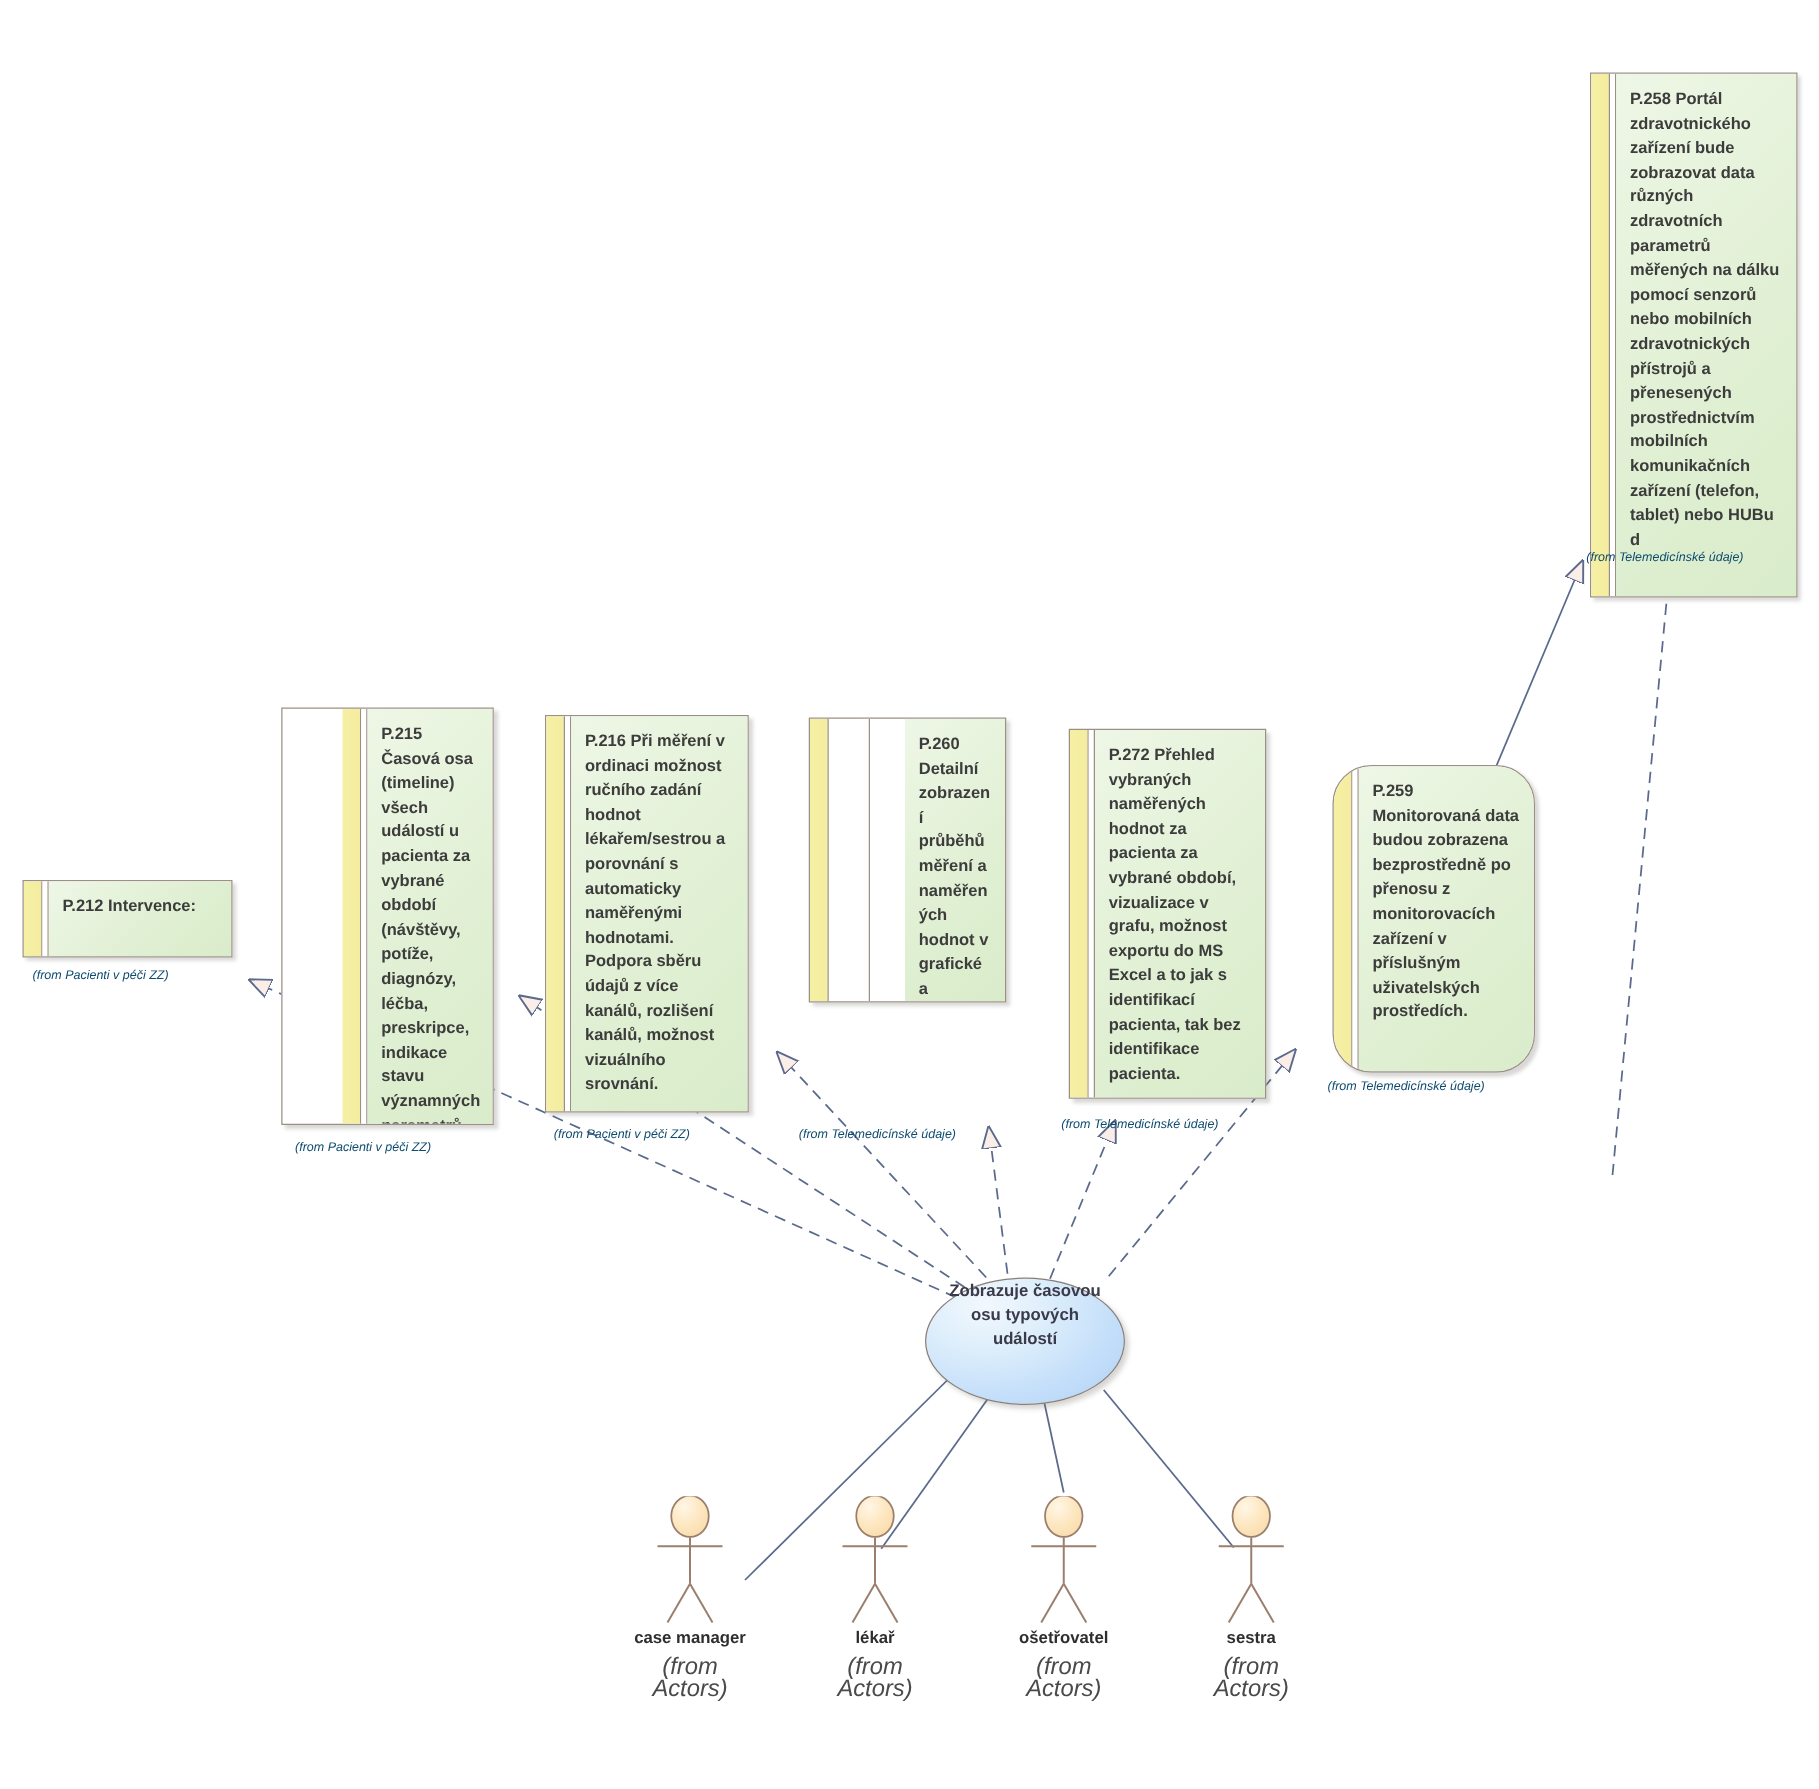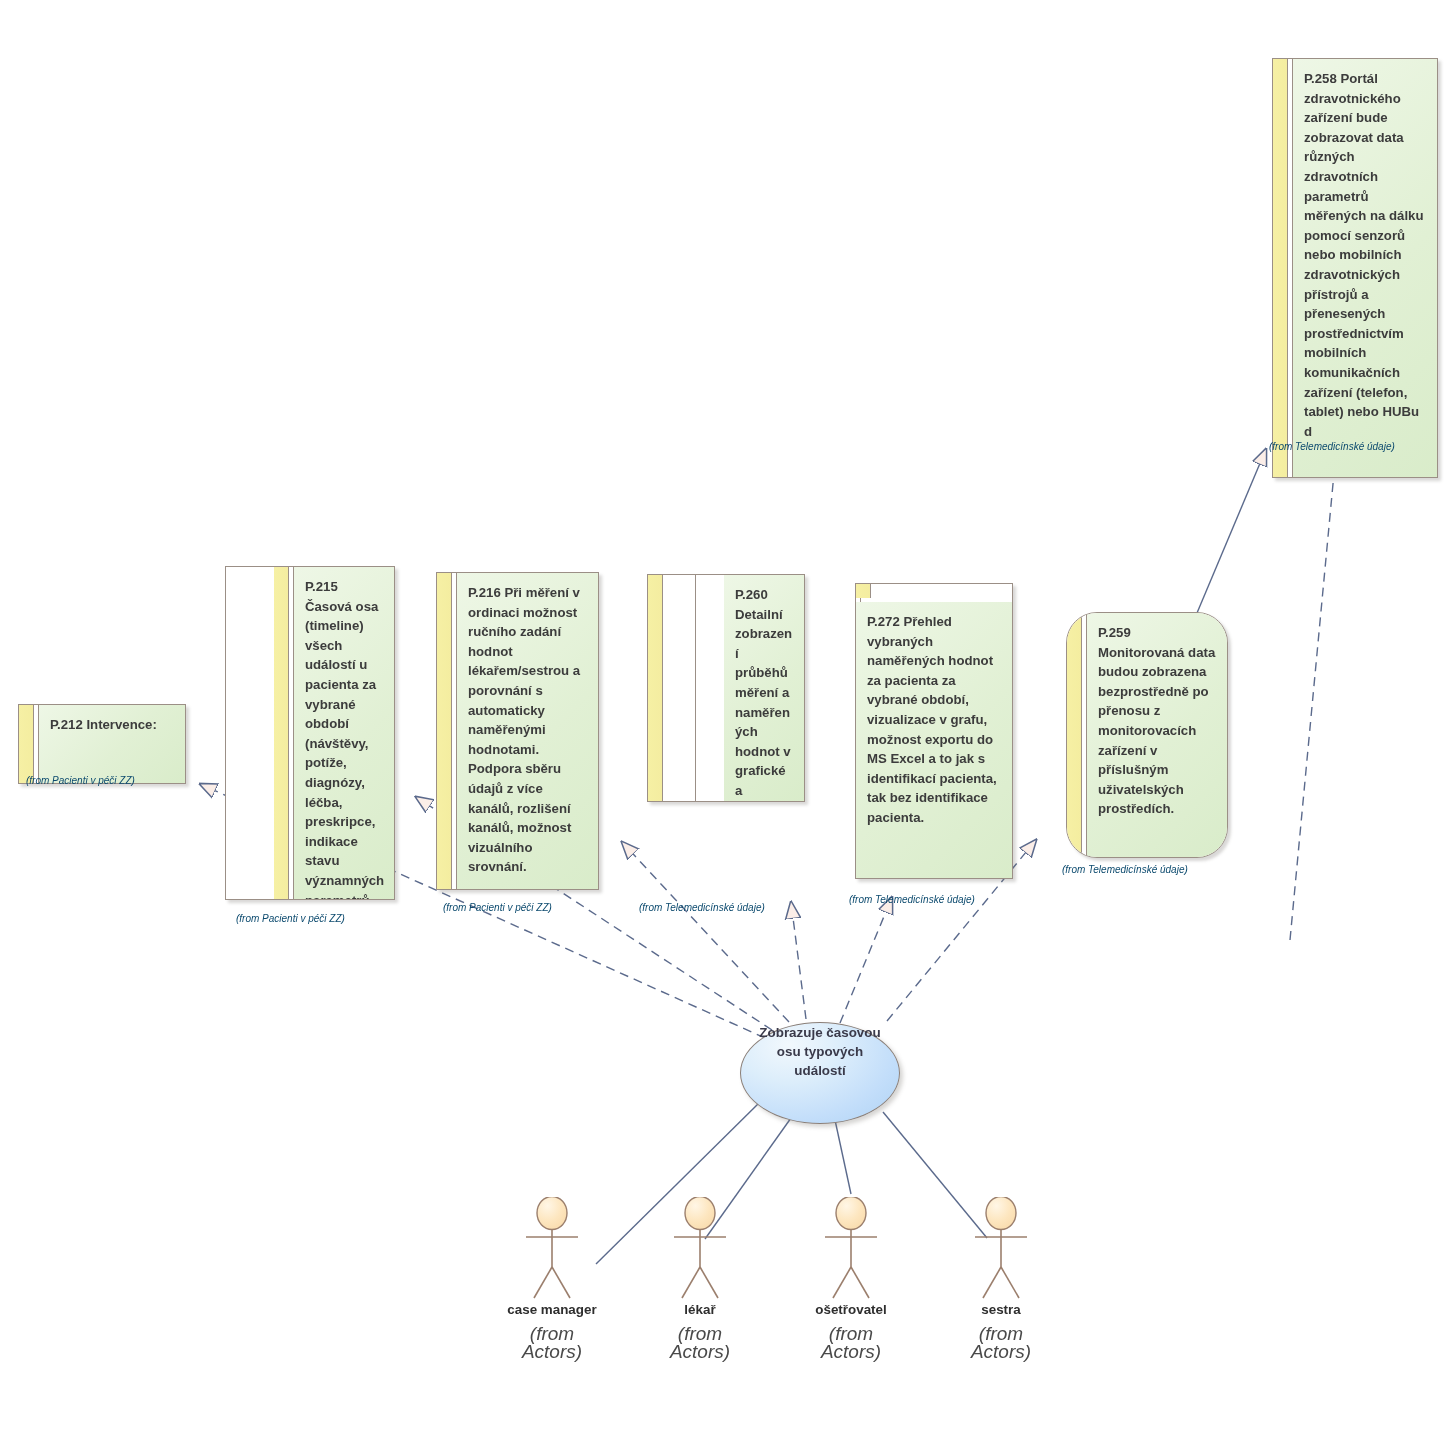--- a/index.html
+++ b/index.html
@@ -138,21 +138,21 @@
 
       <path d="M 1197 613 L 1266 449" marker-end="url(#hollowTri)"></path>
 
       <path d="M 596 1264 L 760 1102"></path>
       <path d="M 705 1239 L 791 1118"></path>
       <path d="M 851 1194 L 835 1120"></path>
       <path d="M 987 1238 L 883 1112"></path>
     </g>
   </svg>
 
-  <div class="note" style="left:18px; top:704px; width:168px; height:80px;">
+  <div class="note" style="left:18px; top:704px; width:168px; height:62px;">
     <div class="stripe"></div>
     <div class="gap"></div>
     <div class="body">P.212  Intervence:</div>
   </div>
   <div class="note-from" style="left:26px; top:775px;">(from Pacienti v péči ZZ)</div>
 
   <div class="note" style="left:225px; top:566px; width:170px; height:334px;padding-left:48px;">
     <div class="stripe"></div>
     <div class="gap"></div>
     <div class="body">P.215  Časová osa (timeline) všech událostí u pacienta za vybrané období (návštěvy, potíže, diagnózy, léčba, preskripce, indikace stavu významných parametrů, ...) s možností výběru informací/parametrů, které mají být zobrazeny.</div>
@@ -166,21 +166,21 @@
   </div>
   <div class="note-from" style="left:443px; top:902px;">(from Pacienti v péči ZZ)</div>
 
   <div class="note" style="left:647px; top:574px; width:158px; height:228px;gap:28px;">
     <div class="stripe"></div>
     <div class="gap"></div>
     <div class="body">P.260  Detailní zobrazení průběhů měření a naměřených hodnot v grafické a tabulkové formě s možností sledování krátkodobých a dlouhodobých trendů (se zobrazením prahových hodnot).</div>
   </div>
   <div class="note-from" style="left:639px; top:902px;">(from Telemedicínské údaje)</div>
 
-  <div class="note" style="left:855px; top:583px; width:158px; height:296px;flex-direction:column;">
+  <div class="note" style="left:855px; top:583px; width:158px; height:296px;">
     <div class="stripe"></div>
     <div class="gap"></div>
     <div class="body">P.272  Přehled vybraných naměřených hodnot za pacienta za vybrané období, vizualizace v grafu, možnost exportu do MS Excel a to jak s identifikací pacienta, tak bez identifikace pacienta.</div>
   </div>
   <div class="note-from" style="left:849px; top:894px;">(from Telemedicínské údaje)</div>
 
   <div class="note" style="left:1066px; top:612px; width:162px; height:246px;border-radius:31px;">
     <div class="stripe"></div>
     <div class="gap"></div>
     <div class="body">P.259  Monitorovaná data budou zobrazena bezprostředně po přenosu z monitorovacích zařízení v příslušným uživatelských prostředích.</div>

